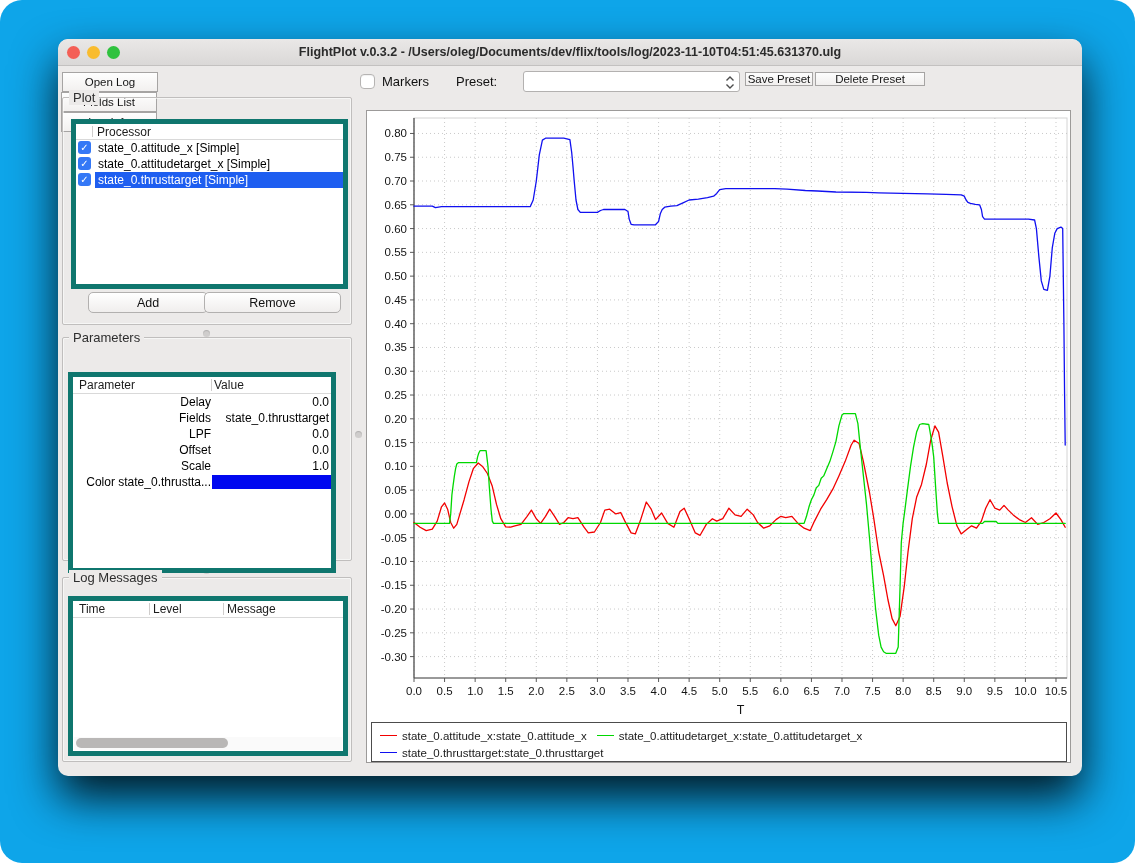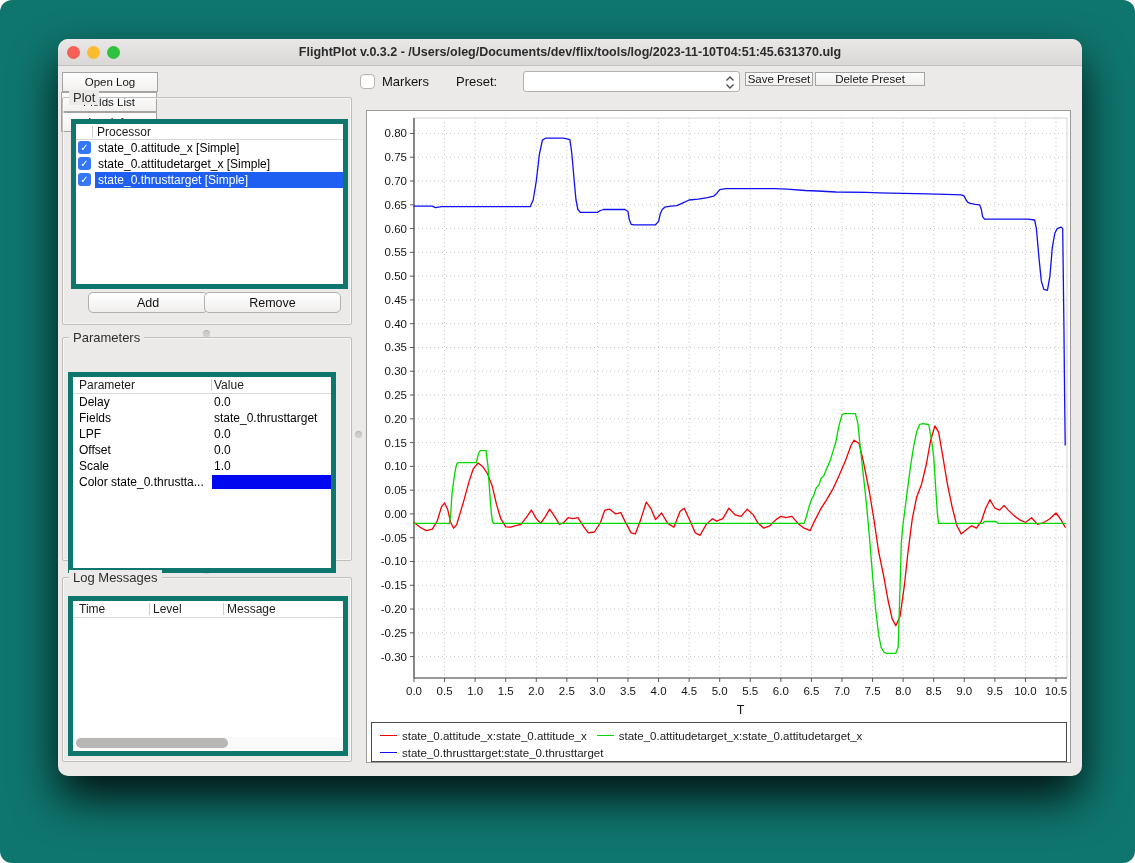--- a/index.html
+++ b/index.html
@@ -1,17 +1,17 @@
 <!DOCTYPE html>
 <html><head>
 <meta charset="utf-8">
 <style>
   * { margin:0; padding:0; box-sizing:border-box; }
   html,body { width:1135px; height:863px; background:#ffffff; font-family:"Liberation Sans", sans-serif; }
-  .canvas { position:absolute; inset:0; background:#0f766e; border-radius:12px; overflow:hidden; }
+  .canvas { position:absolute; inset:0; background:#0ea5e9; border-radius:22px; overflow:hidden; }
 
   .window { position:absolute; left:58px; top:39px; width:1024px; height:737px;
             background:#eceae9; border-radius:10px; box-shadow:0 22px 45px rgba(0,0,0,.85);
             overflow:hidden; }
 
   
   .titlebar { position:absolute; left:0; top:0; right:0; height:27px;
               background:linear-gradient(#eae8e7,#dad8d7); border-bottom:1px solid #c3c1c0;
               border-radius:10px 10px 0 0; }
   .tl { position:absolute; top:7px; width:13px; height:13px; border-radius:50%; }
@@ -41,21 +41,21 @@
             display:flex; align-items:center; justify-content:center; }
   .btn-save { left:687px; width:68px; }
   .btn-del  { left:757px; width:110px; }
 
   
   .group { position:absolute; border:1px solid #c0bebd; border-radius:2px;
            box-shadow:inset 0 0 0 1px rgba(255,255,255,.55); }
   .group > .gtitle { position:absolute; top:-8px; left:6px; background:#eceae9; padding:0 4px;
                      font-size:13px; color:#2e2e2e; }
   .g-plot   { left:4px; top:58px;  width:290px; height:228px; }
-  .g-params { left:4px; top:298px; width:290px; height:224px; }
+  .g-params { left:4px; top:298px; width:290px; height:224px;text-align:right; }
   .g-logs   { left:4px; top:538px; width:290px; height:185px; }
 
   .table { position:absolute; background:#fff; border:5px solid #0f766e; overflow:hidden; }
   .plot-table   { left:8px; top:21px; width:277px; height:170px; }
   .param-table  { left:5px; top:34px; width:268px; height:201px; }
   .log-table    { left:5px; top:18px; width:280px; height:160px; }
 
   .thead { position:relative; height:16px; border-bottom:1px solid #d9d9d9; font-size:12px; color:#1c1c1c; }
   .thead .hcell { position:absolute; top:1px; white-space:nowrap; }
   .thead .vsep  { position:absolute; top:2px; bottom:2px; width:1px; background:#cfcdcc; }

